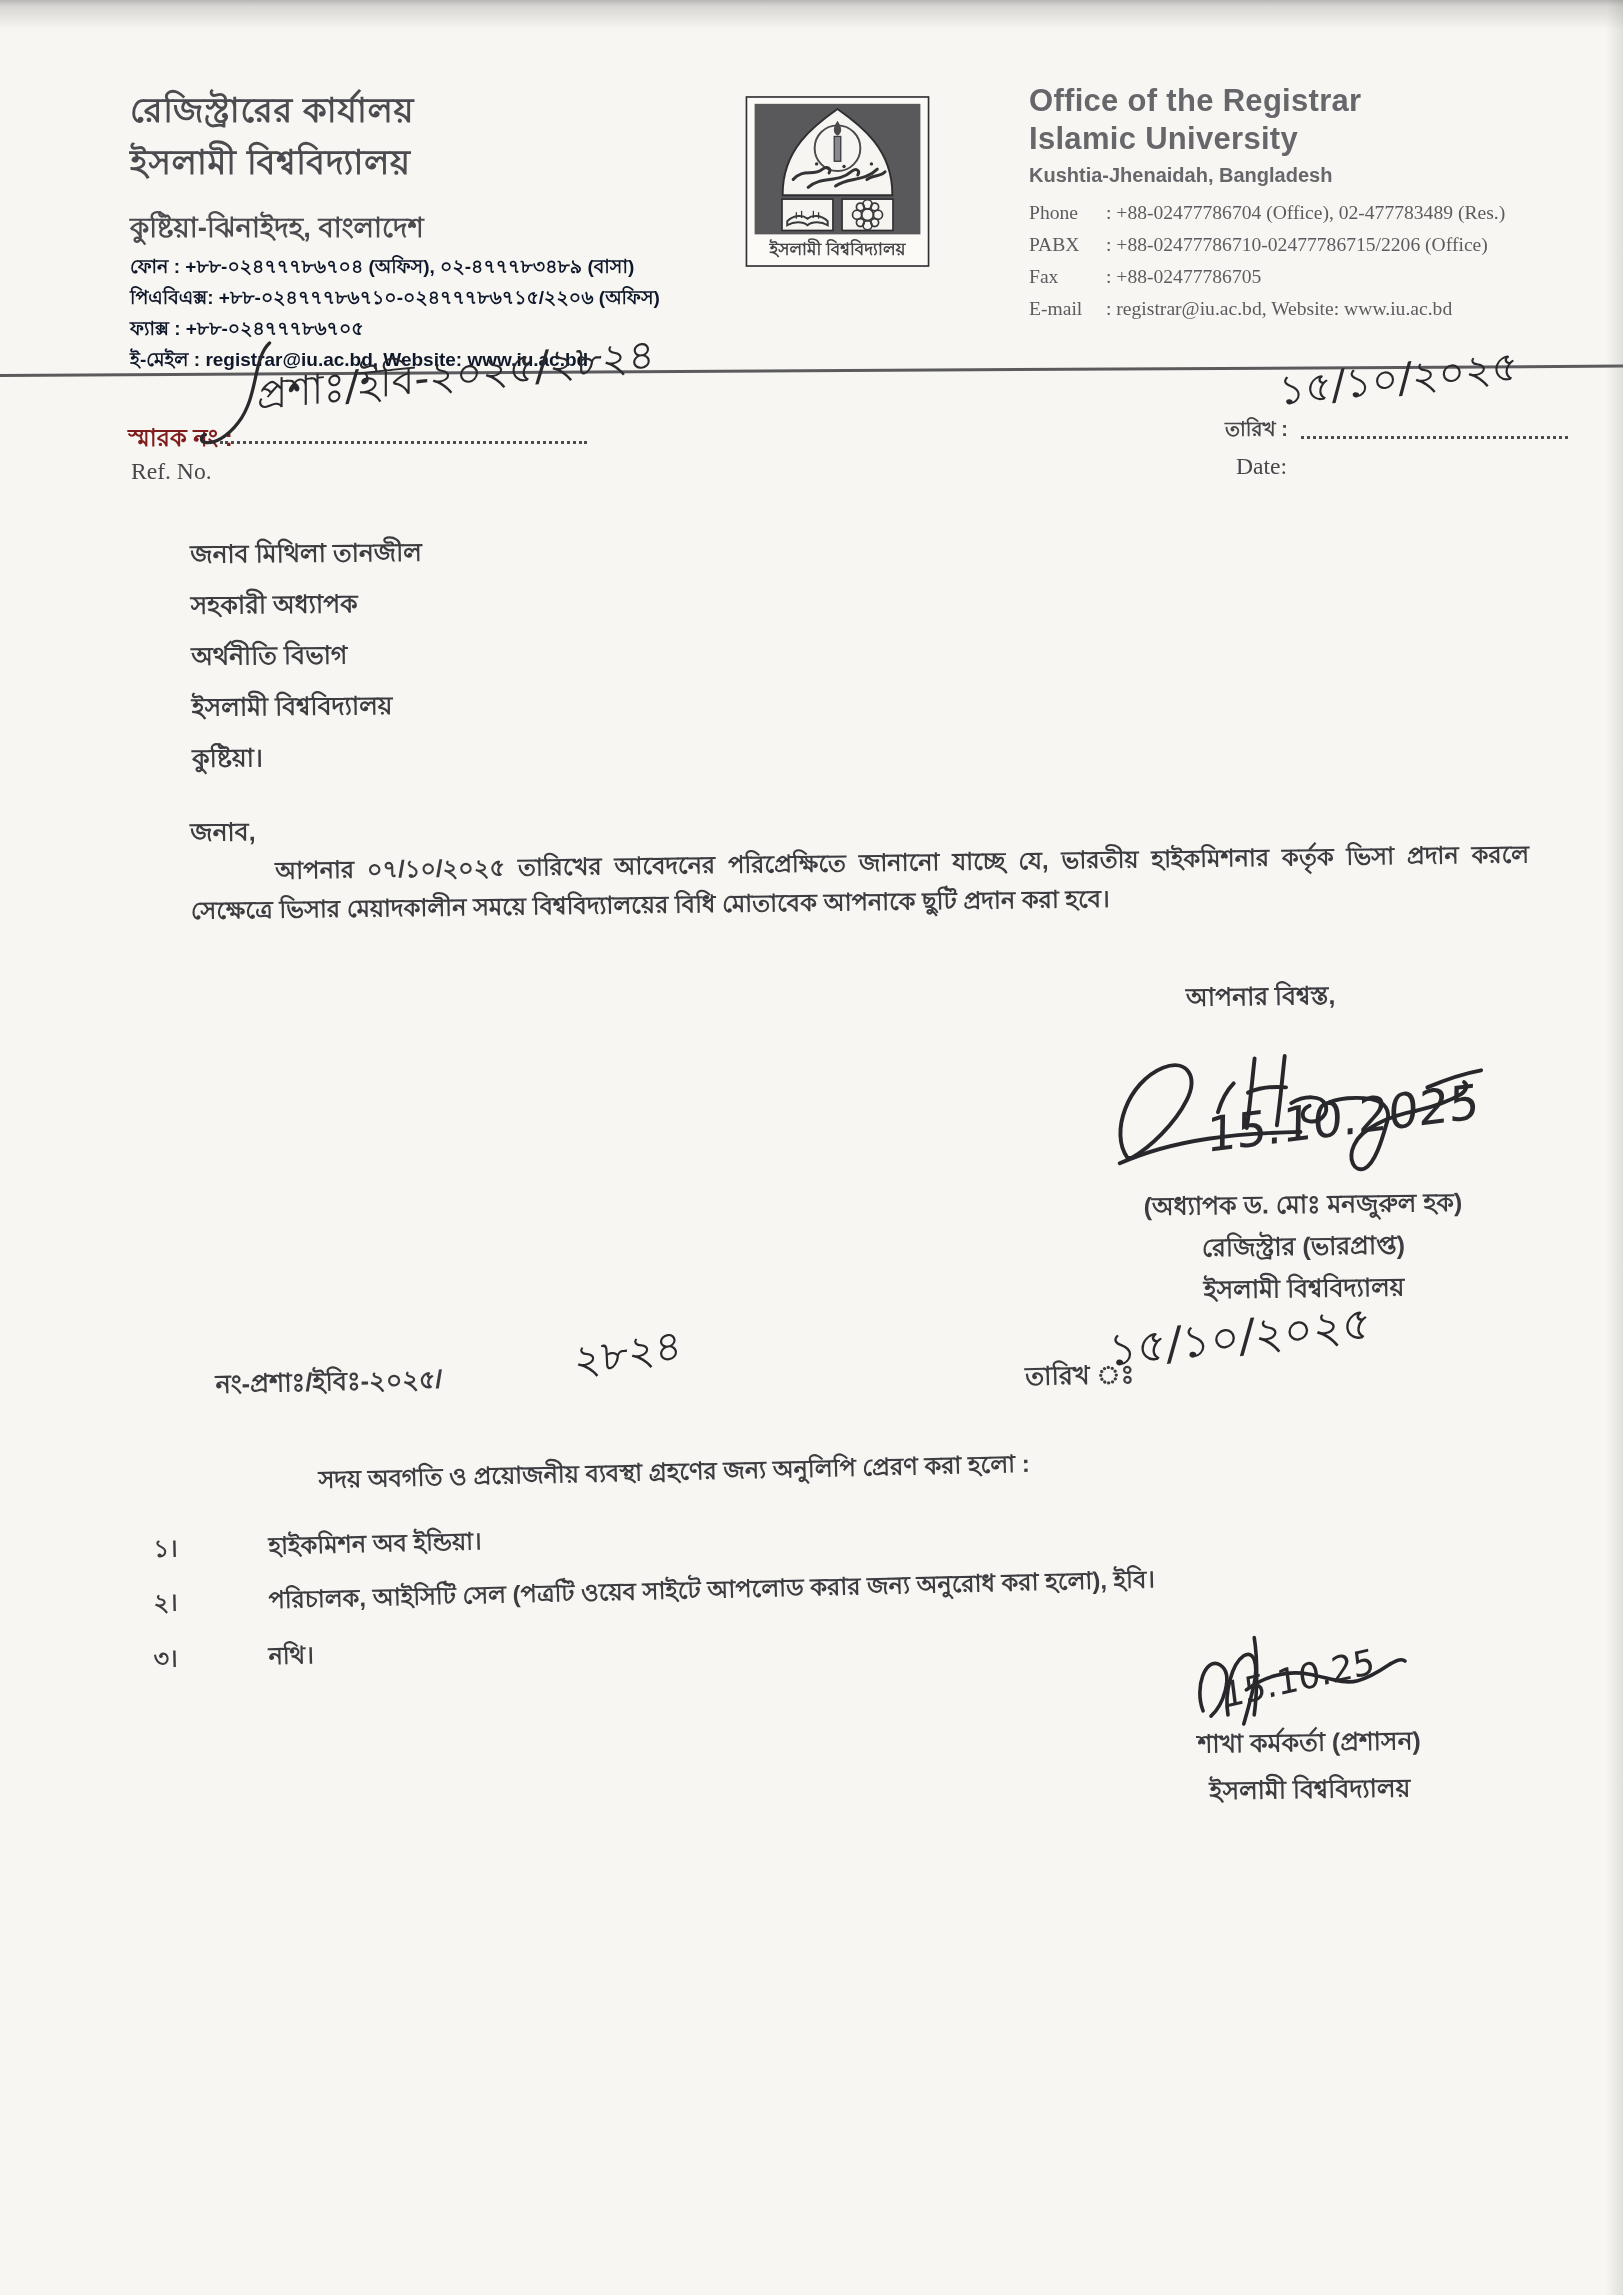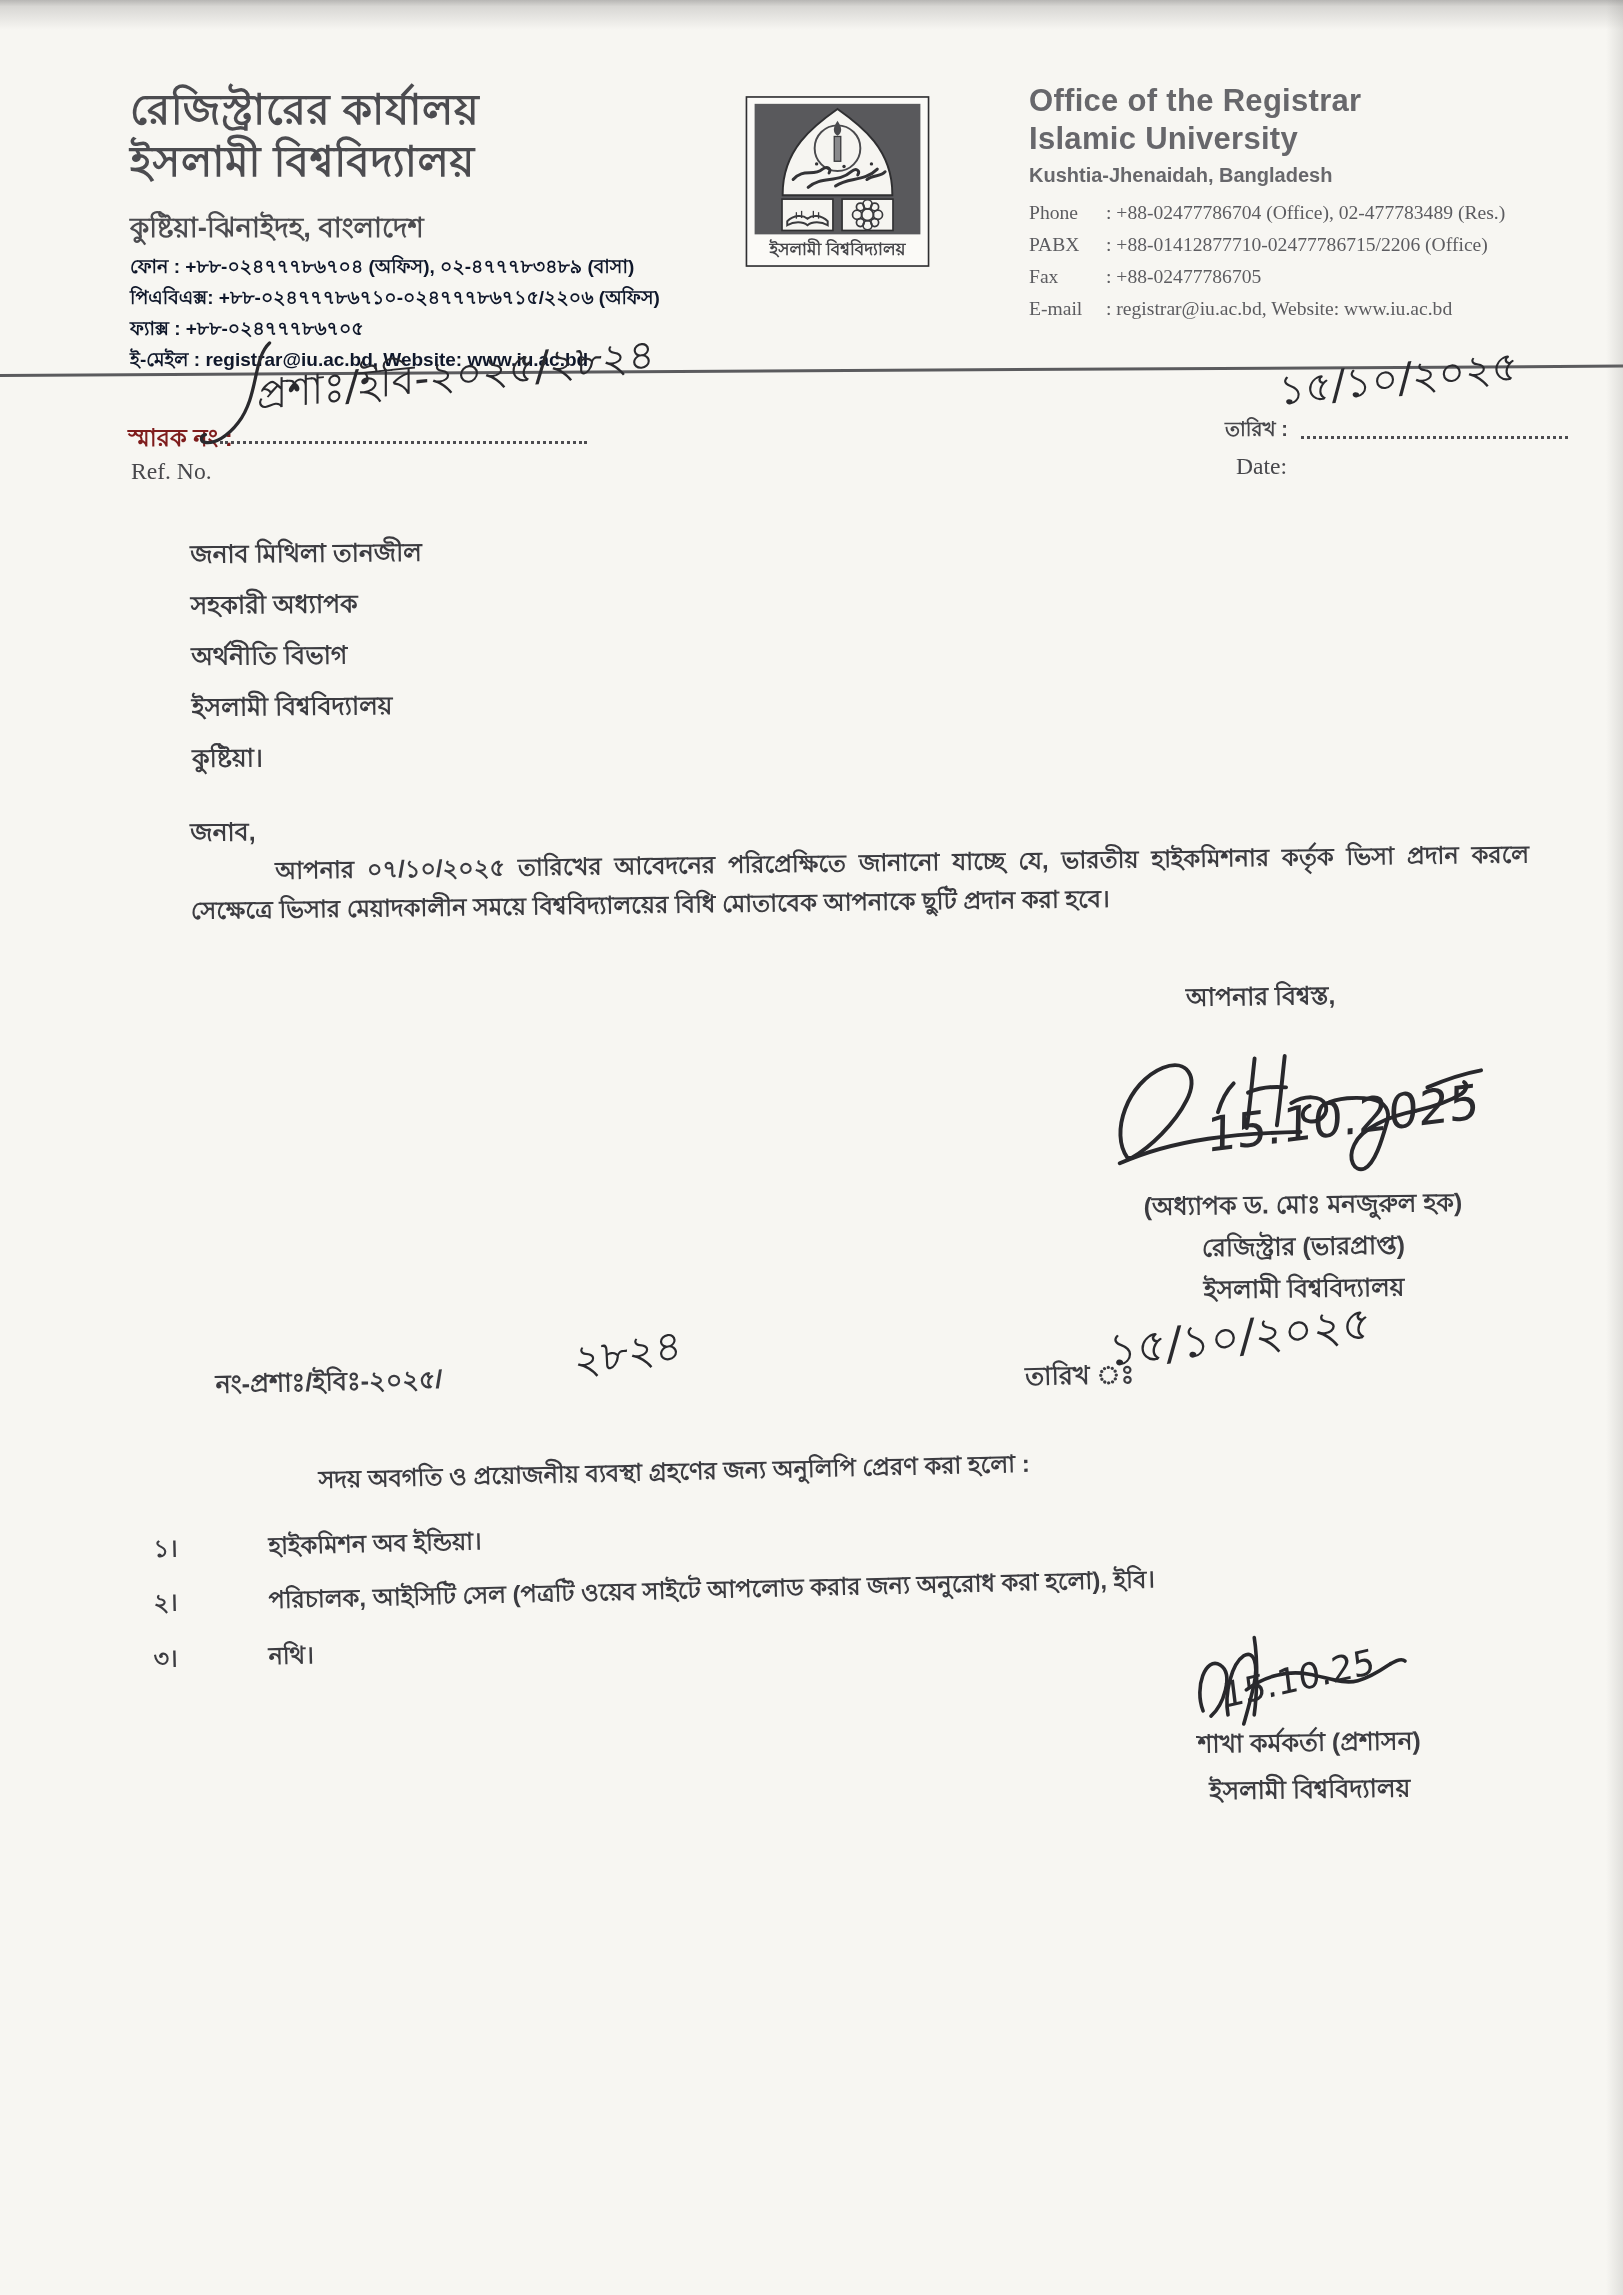--- a/index.html
+++ b/index.html
@@ -18,21 +18,21 @@
     z-index:5;pointer-events:none;
   }
   .page::after{
     content:"";position:absolute;right:0;top:0;width:17px;height:100%;
     background:linear-gradient(to left,rgba(120,120,118,.18),rgba(0,0,0,0));
     z-index:5;pointer-events:none;
   }
   .abs{position:absolute;}
   
   .bn-head{left:130px;top:84px;width:615px;color:#4c4c50;}
-  .bn-title{font-size:42px;font-weight:700;line-height:52px;letter-spacing:0.7px;}
+  .bn-title{font-size:34px;font-weight:700;line-height:52px;letter-spacing:0.7px;}
   .bn-loc{font-size:27.5px;font-weight:700;line-height:46px;margin-top:17px;}
   .bn-contact{font-size:19px;font-weight:600;line-height:31px;color:#0f172a;}
   .en-head{left:1029px;top:82px;width:576px;color:#67676b;}
   .en-title{font-size:31px;font-weight:700;line-height:38px;letter-spacing:0.3px;}
   .en-loc{font-size:20px;font-weight:700;line-height:34px;}
   .en-contact{font-family:"Liberation Serif","DejaVu Serif",serif;font-size:19.6px;line-height:32px;color:#5c5c60;margin-top:5.2px;}
   .en-row{display:flex;}
   .en-row .lbl{display:inline-block;width:77px;flex:0 0 77px;}
   
   .rule{left:-6.5px;top:374px;width:1643px;height:3.3px;background:#5b5b5e;transform:rotate(-0.33deg);transform-origin:left center;}
@@ -146,21 +146,21 @@
     <div class="en-title">Office of the Registrar</div>
     <div class="en-title">Islamic University</div>
     <div class="en-loc">Kushtia-Jhenaidah, Bangladesh</div>
     <div class="en-contact">
       <div class="en-row">
         <span class="lbl">Phone</span>
         <span>: +88-02477786704 (Office), 02-477783489 (Res.)</span>
       </div>
       <div class="en-row">
         <span class="lbl">PABX</span>
-        <span>: +88-01412877710-02477786715/2206 (Office)</span>
+        <span>: +88-02477786710-02477786715/2206 (Office)</span>
       </div>
       <div class="en-row">
         <span class="lbl">Fax</span>
         <span>: +88-02477786705</span>
       </div>
       <div class="en-row">
         <span class="lbl">E-mail</span>
         <span>: registrar@iu.ac.bd, Website: www.iu.ac.bd</span>
       </div>
     </div>

